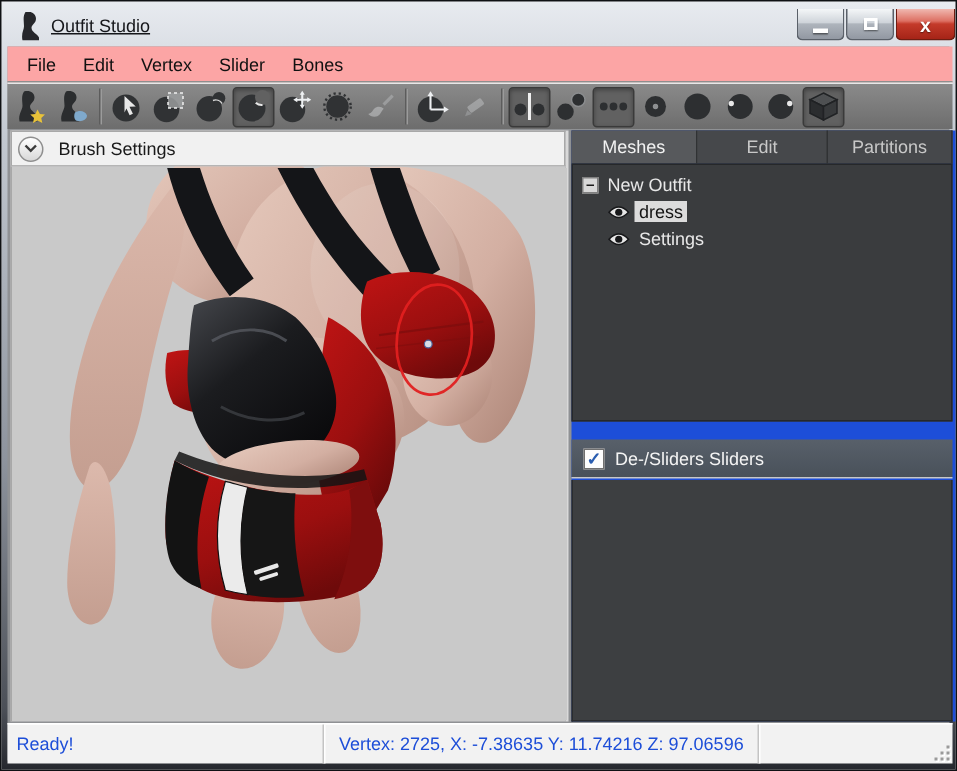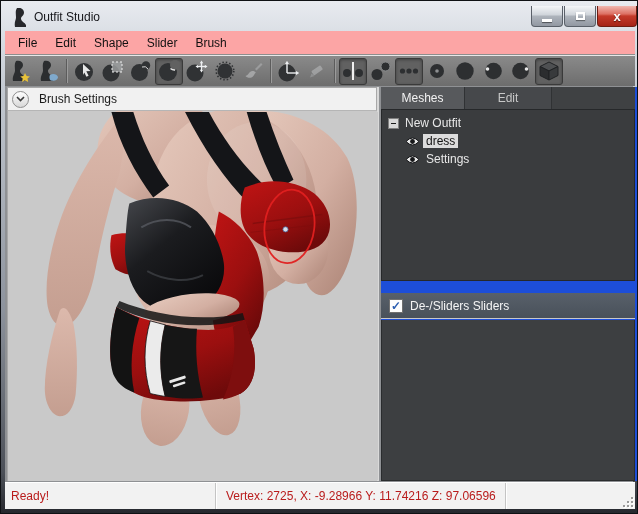--- a/index.html
+++ b/index.html
@@ -3,21 +3,21 @@
 <meta charset="utf-8">
 <style>
   * { margin:0; padding:0; box-sizing:border-box; }
   html,body { width:638px; height:514px; font-family:"Liberation Sans", sans-serif; }
   .window { position:relative; width:638px; height:514px;
     background:linear-gradient(180deg,#e8ebf0 0%,#c2c8d0 18%,#8d939d 60%,#4c5058 92%,#26282e 100%);
     border:1px solid #0f1114; overflow:hidden; }
   
   .titlebar { position:absolute; top:1px; left:1px; right:1px; height:29px; }
   .app-icon { position:absolute; left:10px; top:6px; width:16px; height:19px; }
-  .title-text { position:absolute; left:32px; top:8px; font-size:12px; color:#15161a; }
+  .title-text { position:absolute; left:32px; top:8px; font-size:12px; color:#15161a;text-decoration:underline; }
   .winbtn { position:absolute; top:4px; height:21px; border:1px solid #5a6069; border-top:none;
     border-radius:0 0 4px 4px; background:linear-gradient(180deg,#f4f6f8 0%,#cfd4da 45%,#aeb4bc 50%,#9298a2 100%);
     display:flex; align-items:center; justify-content:center; }
   .winbtn.min { left:529px; width:32px; }
   .winbtn.max { left:562px; width:32px; }
   .winbtn.close { left:595px; width:40px;
     background:linear-gradient(180deg,#f0b8b0 0%,#dd7063 40%,#c43a2a 50%,#a52417 100%); border-color:#6e1d12; }
   .glyph-min { width:10px; height:3px; background:#fff; box-shadow:0 1px 1px rgba(0,0,0,.5); margin-top:8px; }
   .glyph-max { width:9px; height:8px; border:2px solid #fff; box-shadow:0 1px 1px rgba(0,0,0,.4); }
   .glyph-close { color:#fff; font-size:13px; font-weight:bold; text-shadow:0 1px 1px rgba(0,0,0,.5); }
@@ -64,21 +64,21 @@
   .sliders-header { position:absolute; left:0; top:206px; width:254px; height:26px;
     background:linear-gradient(180deg,#58606a,#49515a); border-bottom:1px solid #c8c8c8;
     display:flex; align-items:center; }
   .checkbox { width:14px; height:14px; background:#fdfdfd; border:1px solid #707070; margin-left:8px;
     display:flex; align-items:center; justify-content:center; font-size:12px; font-weight:bold; color:#2a5db0; }
   .sliders-label { font-size:12px; color:#f4f4f4; margin-left:7px; }
   .sliders-body { position:absolute; left:0; top:233px; width:254px; height:161px; background:#3d3f41;
     border:1px solid #2a2c2e; border-top:none; }
   
   .statusbar { position:absolute; left:0; top:451px; width:630px; height:27px; background:#f2f2f2;
-    border-top:1px solid #ffffff; display:flex; font-size:12px; color:#b91c1c; }
+    border-top:1px solid #ffffff; display:flex; font-size:12px; color:#1d4ed8; }
   .spane { display:flex; align-items:center; border-right:1px solid #c4c4c4; box-shadow:1px 0 0 #ffffff; }
   .spane.p1 { width:211px; padding-left:6px; }
   .spane.p2 { width:290px; padding-left:10px; }
   .spane.p3 { flex:1; border-right:none; box-shadow:none; position:relative; }
   .grip { position:absolute; right:2px; bottom:2px; width:12px; height:12px; }
   .grip i { position:absolute; width:2px; height:2px; background:#9a9a9a; box-shadow:1px 1px 0 #fff; }
 </style>
 </head>
 <body>
 
@@ -98,23 +98,23 @@
     <div class="winbtn close">
         <span class="glyph-close">x</span>
       </div>
   </div>
 
   <div class="content">
 
     <div class="menubar">
       <span class="menu-item">File</span>
       <span class="menu-item">Edit</span>
-      <span class="menu-item">Shape</span>
+      <span class="menu-item">Vertex</span>
       <span class="menu-item">Slider</span>
-      <span class="menu-item">Brush</span>
+      <span class="menu-item">Bones</span>
     </div>
 
     <div class="toolbar">
       <div class="tbtn">
         <svg width="22" height="22" viewBox="0 0 22 22">
           <path d="M6,1 C10,0 13,2 13,5 C13,8 10,9 10,11 C10,14 14,15 15,18 L15,21 L3,21 C2,16 5,13.5 5,10.5 C5,7.5 4,4 6,1 Z" fill="#2b2d2f"></path>
           <polygon points="15,13 16.6,16 20,16.4 17.5,18.6 18.2,22 15,20.3 12,22 12.7,18.6 10.2,16.4 13.6,16" fill="#e8c23a"></polygon>
         </svg>
       </div>
       <div class="tbtn">
@@ -330,20 +330,21 @@
           <ellipse cx="283" cy="115" rx="25" ry="37" fill="none" stroke="#e02020" stroke-width="1.8" transform="rotate(7 283 115)" opacity="0.95"></ellipse>
           <circle cx="279" cy="118" r="2.6" fill="#d8dde6" stroke="#48639c" stroke-width="0.8"></circle>
         </svg>
       </div>
     </div>
 
     <div class="right-panel">
       <div class="tabs">
         <div class="tab active" style="width:84px">Meshes</div>
         <div class="tab" style="width:87px">Edit</div>
+        <div class="tab" style="width:83px">Partitions</div>
       </div>
 
       <div class="tree">
         <div class="tree-row">
           <div class="expander"></div>
           <span class="tree-root-label">New Outfit</span>
         </div>
         <div class="tree-row tree-child">
           <svg class="eye" viewBox="0 0 15 11">
             <path d="M1,5.5 Q7.5,-1.5 14,5.5 Q7.5,12.5 1,5.5 Z" fill="#e6e6e6" stroke="#17181a" stroke-width="1"></path>
@@ -367,21 +368,21 @@
         <span class="sliders-label">De-/Sliders Sliders</span>
       </div>
       <div class="sliders-body"></div>
     </div>
 
     <div class="statusbar">
       <div class="spane p1">
           <span>Ready!</span>
         </div>
       <div class="spane p2">
-          <span>Vertex: 2725, X: -9.28966 Y: 11.74216 Z: 97.06596</span>
+          <span>Vertex: 2725, X: -7.38635 Y: 11.74216 Z: 97.06596</span>
         </div>
       <div class="spane p3">
         <div class="grip">
           <i style="right:0;bottom:0"></i>
             <i style="right:4px;bottom:0"></i>
             <i style="right:8px;bottom:0"></i>
           <i style="right:0;bottom:4px"></i>
             <i style="right:4px;bottom:4px"></i>
             <i style="right:0;bottom:8px"></i>
         </div>

